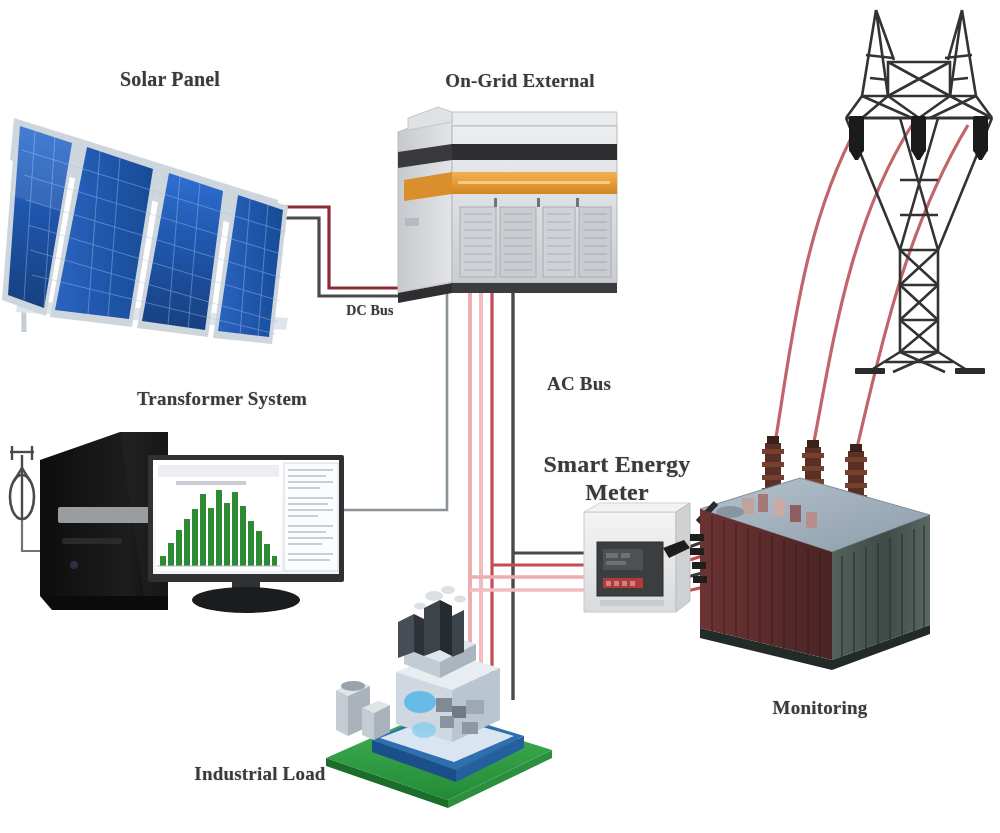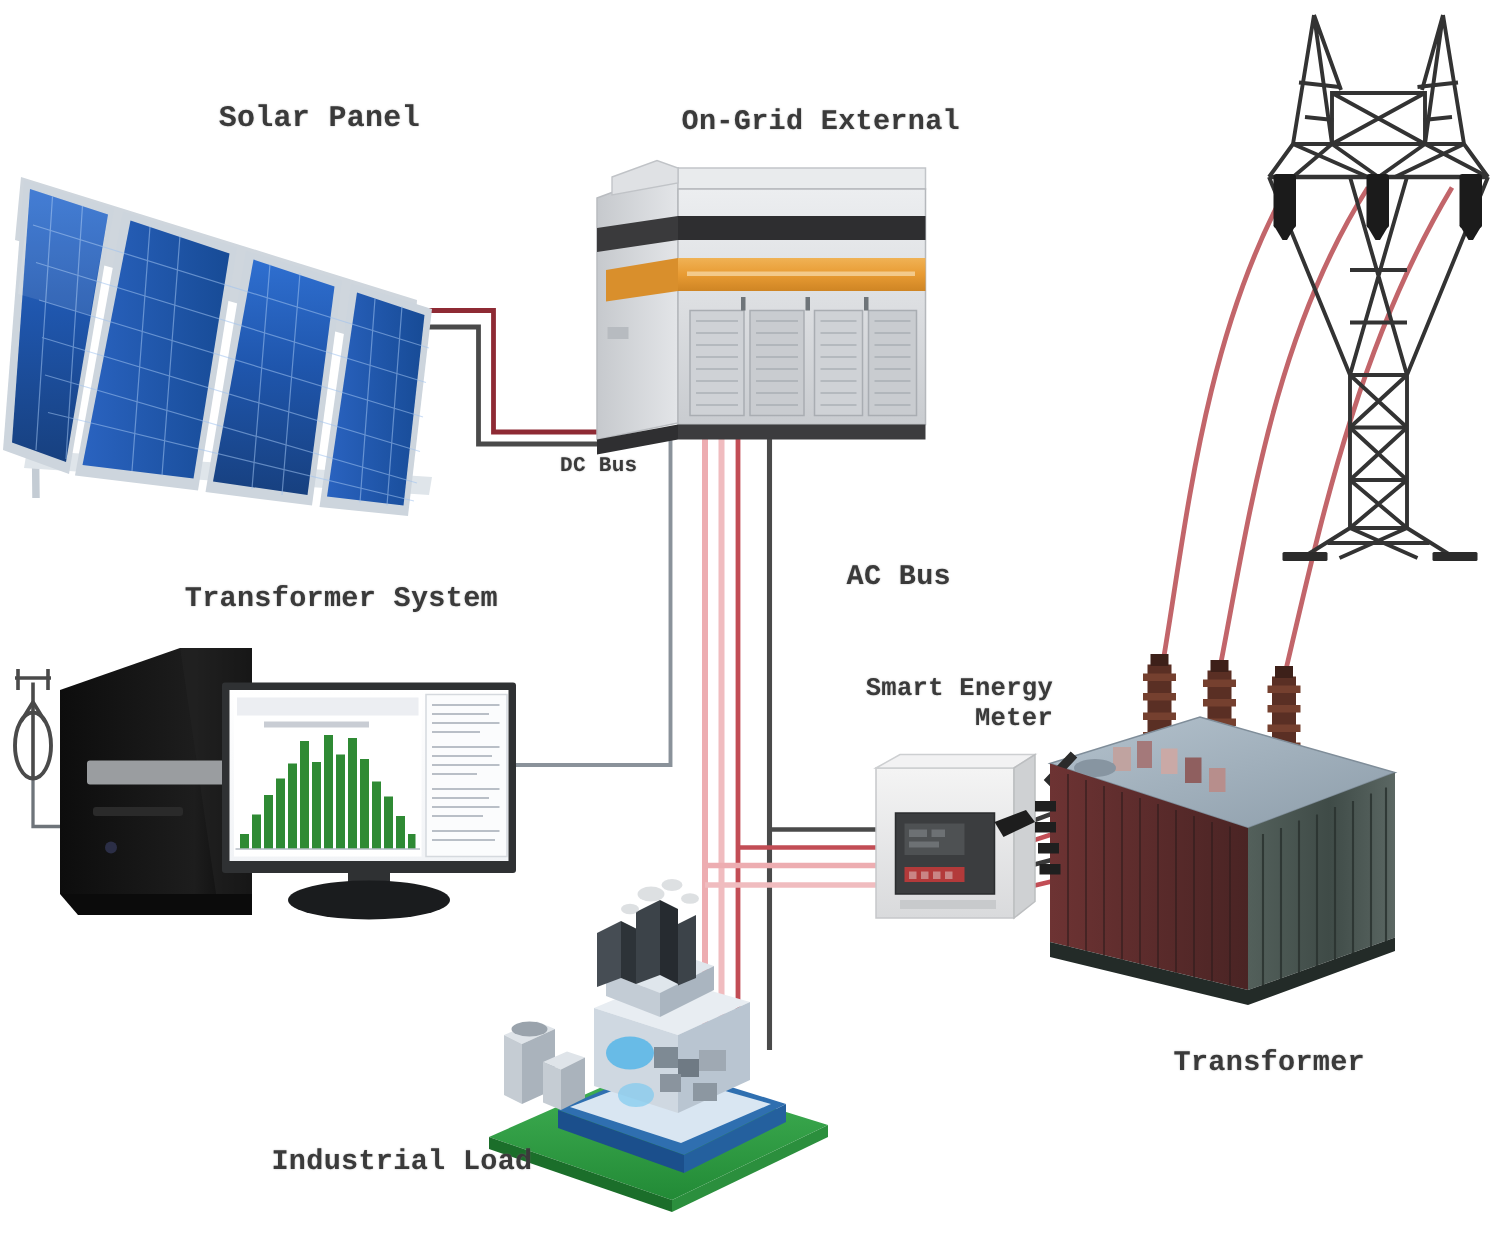--- a/index.html
+++ b/index.html
@@ -7,36 +7,36 @@
   body{
     font-family:"Liberation Serif", serif;
     width:1000px; height:833px;
     position:relative; overflow:hidden;
   }
   #stage{position:absolute; left:0; top:0; width:1000px; height:833px; background:#fff;}
   svg#scene{position:absolute; left:0; top:0; width:1000px; height:833px;}
   .lbl{
     position:absolute;
     color:#3a3a3a;
-    font-family:Liberation Mono, monospace;
+    font-family:Liberation Serif, serif;
     font-weight:700;
     letter-spacing:.2px;
-    text-align:right;
+    text-align:center;
     line-height:1.18;
     white-space:pre-line;
     text-shadow:0 0 1.2px rgba(120,120,120,.55);
     user-select:none;
   }
   #lbl-solar{left:60px;  top:68px;  width:220px; font-size:20px;}
   #lbl-inv{  left:400px; top:70px;  width:240px; font-size:19px;}
   #lbl-grid{ left:672px; top:58px;  width:200px; font-size:19px;}
   #lbl-dc{   left:315px; top:303px; width:110px; font-size:14px;}
   #lbl-ac{   left:524px; top:337px; width:110px; font-size:19px;margin-top:36px;}
   #lbl-mon{  left:112px; top:388px; width:220px; font-size:19px;}
-  #lbl-sem{  left:532px; top:450px; width:170px; font-size:17px;}
+  #lbl-sem{  left:532px; top:450px; width:170px; font-size:24px;}
   #lbl-trf{  left:730px; top:697px; width:180px; font-size:19px;}
   #lbl-load{ left:165px; top:723px; width:190px; font-size:19px;margin-top:40px;}
 </style>
 </head>
 <body>
 
 <div id="stage">
 
 <svg id="scene" viewBox="0 0 1000 833">
   <defs>
@@ -468,16 +468,16 @@
 
 </svg>
 
 <div class="lbl" id="lbl-solar">Solar Panel</div>
 <div class="lbl" id="lbl-inv">On-Grid External</div>
 <div class="lbl" id="lbl-dc">DC Bus</div>
 <div class="lbl" id="lbl-ac">AC Bus</div>
 <div class="lbl" id="lbl-mon">Transformer System</div>
 <div class="lbl" id="lbl-sem">Smart Energy
 Meter</div>
-<div class="lbl" id="lbl-trf">Transformer</div>
+<div class="lbl" id="lbl-trf">Monitoring</div>
 <div class="lbl" id="lbl-load">Industrial Load</div>
 
 </div>
 
 </body></html>

